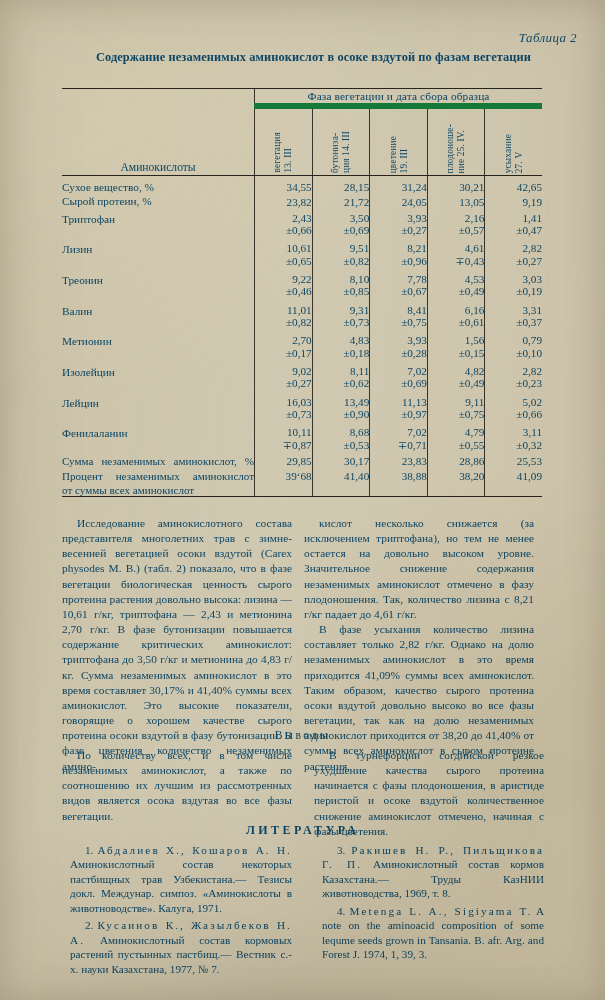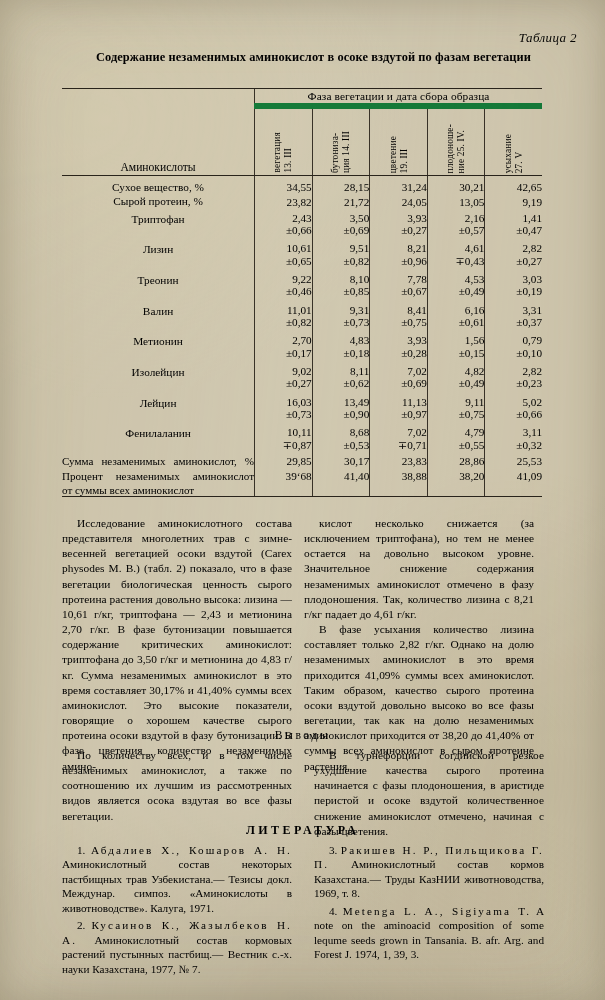--- a/index.html
+++ b/index.html
@@ -8,21 +8,21 @@
     background: #8e8a7e;
   }
   .page {
     position: relative;
     width: 605px;
     height: 1000px;
     margin: 0 auto;
     background: #d9d2bd;
     overflow: hidden;
     font-family: "Liberation Serif", "DejaVu Serif", serif;
-    color: #000000;
+    color: #0c4a6e;
   }
   
   .page::before {
     content: "";
     position: absolute;
     inset: 0;
     pointer-events: none;
     background:
       radial-gradient(ellipse 70% 40% at 18% 12%, rgba(255,252,238,.42), rgba(255,252,238,0) 70%),
       radial-gradient(ellipse 60% 45% at 85% 78%, rgba(188,176,148,.32), rgba(188,176,148,0) 70%),
@@ -126,21 +126,21 @@
     font-size: 9.3px;
     line-height: 1.18;
     letter-spacing: .2px;
     white-space: pre-line;
     text-align: left;
     max-height: 62px;
   }
   td.stub {
     padding: 1px 0 1px 11px;
     font-size: 11.3px;
-    text-align: center;
+    text-align: left;
     white-space: nowrap;
   }
   td.num {
     width: 57px;
     text-align: right;
     padding: 1px 9px 1px 0;
     font-size: 11.2px;
     font-variant-numeric: tabular-nums;
   }
   tr.mean td { padding-top: 3px; }
@@ -206,21 +206,21 @@
   }
   .cols3 {
     position: absolute;
     left: 62px;
     top: 843px;
     width: 482px;
     display: flex;
     gap: 22px;
   }
   p.ref {
-    margin: 0 0 3px 0;
+    margin: 0 0 3px 8px;
     font-size: 11.2px;
     line-height: 1.29;
     text-align: justify;
     text-indent: 15px;
   }
   .sp { letter-spacing: 2.1px; }
 </style>
 </head>
 <body>
 

